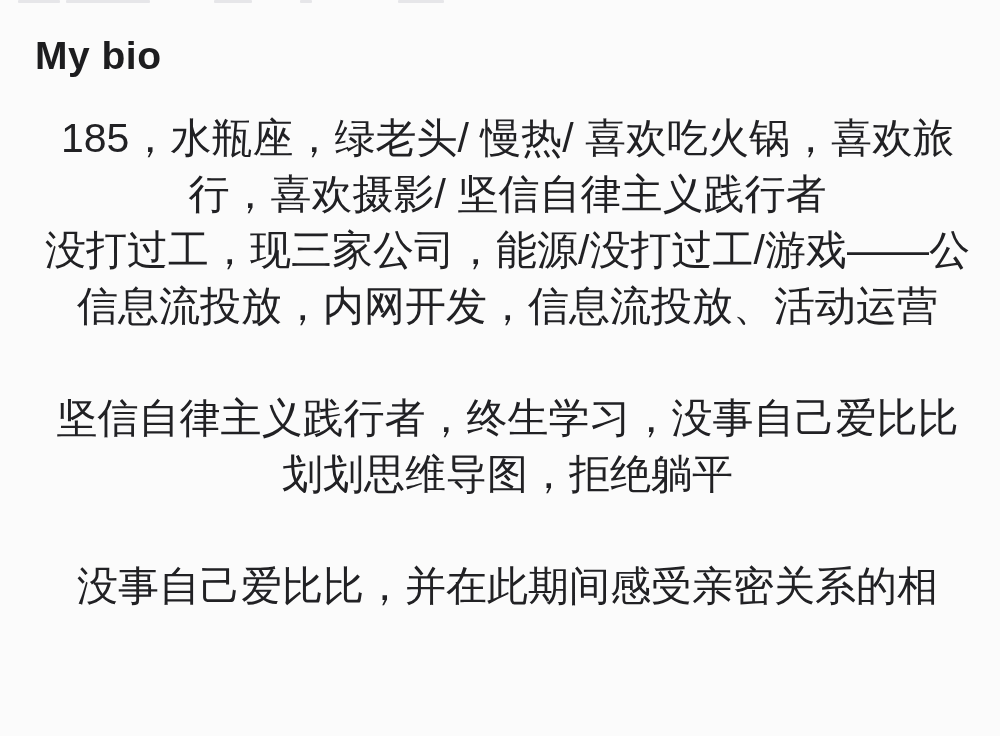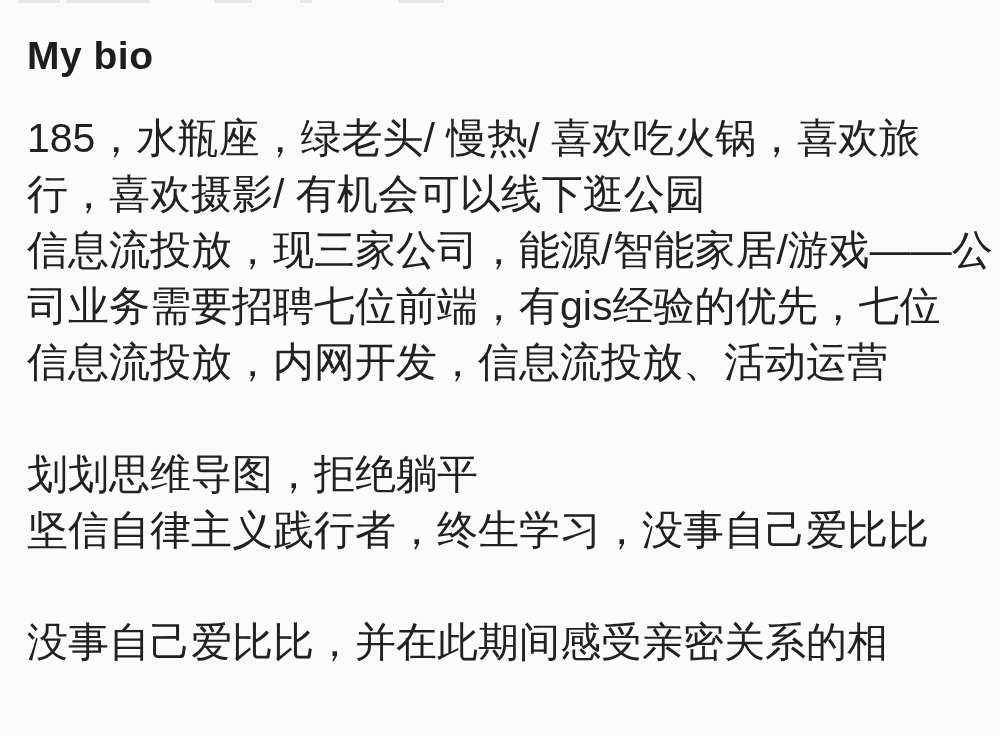--- a/index.html
+++ b/index.html
@@ -12,21 +12,21 @@
     background: #fbfbfb;
     color: #202022;
     font-family: "Liberation Sans", sans-serif;
     overflow: hidden;
   }
   .page {
     position: relative;
     width: 1000px;
     height: 581px;
     box-sizing: border-box;
-    padding: 34px 20px 0 27px;
+    padding: 34px 20px 0 35px;
   }
   
   .top-artifact {
     position: absolute;
     top: 0;
     left: 0;
     width: 100%;
     height: 4px;
   }
   .top-artifact .seg {
@@ -54,50 +54,50 @@
   }
   .para.gap {
     margin-top: 56px;
   }
   .line {
     font-size: 41px;
     line-height: 56px;
     height: 56px;
     white-space: nowrap;
     color: #212124;
+    text-align: center;
   }
 </style>
 </head>
 <body>
 
 <div class="page">
 
   <div class="top-artifact">
     <span class="seg s1"></span>
     <span class="seg s2"></span>
     <span class="seg s3"></span>
     <span class="seg s4"></span>
     <span class="seg s5"></span>
   </div>
 
   <h1 class="title">My bio</h1>
 
   <div class="para">
     <div class="line">185，水瓶座，绿老头/ 慢热/ 喜欢吃火锅，喜欢旅</div>
-    <div class="line">行，喜欢摄影/ 有机会可以线下逛公园</div>
+    <div class="line">行，喜欢摄影/ 坚信自律主义践行者</div>
   </div>
 
   <div class="para">
-    <div class="line">信息流投放，现三家公司，能源/智能家居/游戏——公</div>
-    <div class="line">司业务需要招聘七位前端，有gis经验的优先，七位</div>
+    <div class="line">没打过工，现三家公司，能源/没打过工/游戏——公</div>
     <div class="line">信息流投放，内网开发，信息流投放、活动运营</div>
   </div>
 
   <div class="para gap">
+    <div class="line">坚信自律主义践行者，终生学习，没事自己爱比比</div>
     <div class="line">划划思维导图，拒绝躺平</div>
-    <div class="line">坚信自律主义践行者，终生学习，没事自己爱比比</div>
   </div>
 
   <div class="para gap">
     <div class="line">没事自己爱比比，并在此期间感受亲密关系的相</div>
   </div>
 
 </div>
 
 </body></html>

